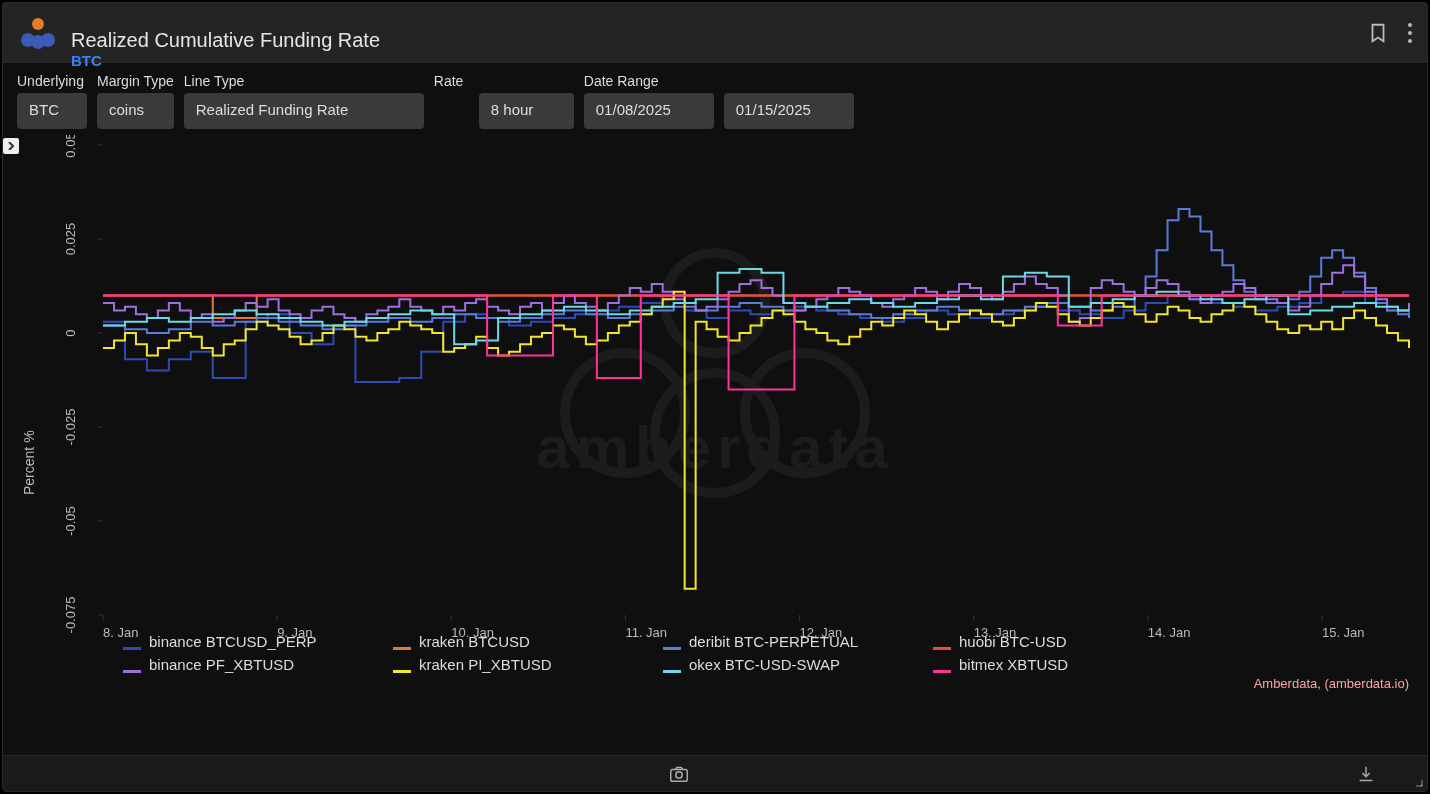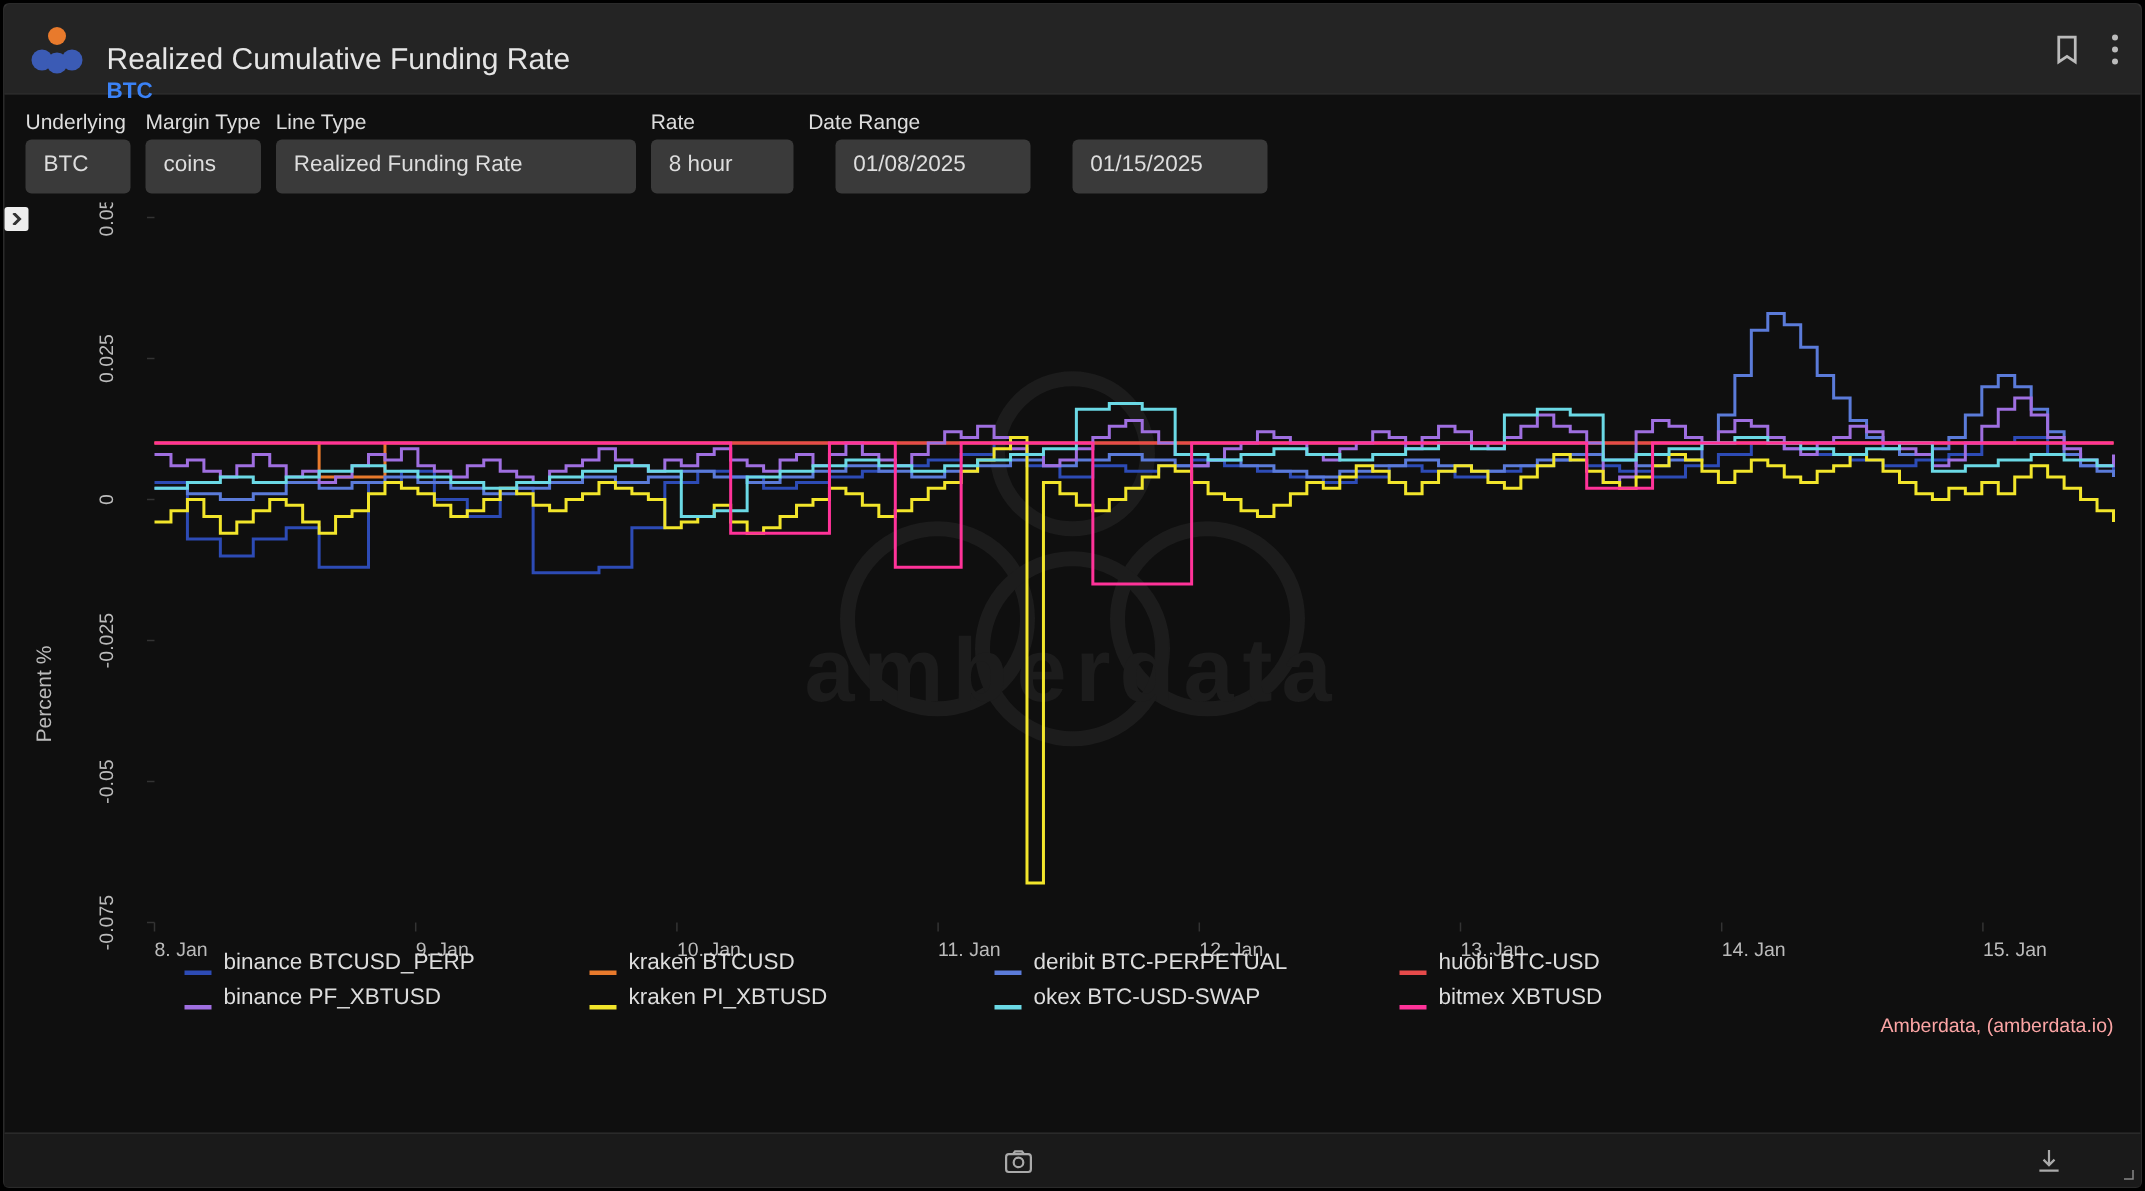--- a/index.html
+++ b/index.html
@@ -10,22 +10,22 @@
   .title-block { display: flex; flex-direction: column; }
   .title { font-size: 20px; font-weight: 500; color: #e5e5e5; margin-top: 33px; }
   .subtitle { font-size: 15px; font-weight: 600; color: #3b82f6; }
   .header-icons { margin-left: auto; display: flex; gap: 18px; align-items:center;}
   .header-icons svg, .header-icons .dots { cursor: pointer; }
   .filters { display: flex; gap: 10px; padding: 10px 14px 6px 14px; align-items: flex-start; }
   .filter-group { display: flex; flex-direction: column; gap: 4px; }
   .filter-label { font-size: 14px; color: #ddd; font-weight:500; }
   .filter-input { background: #3a3a3a; color: #ddd; border: none; border-radius: 4px; padding: 8px 12px; font-size: 15px; min-width: 70px; height: 36px; cursor:pointer;}
   .filter-input.wide { min-width: 240px; }
-  .filter-input.med { min-width: 95px; }
-  .filter-input.date { min-width: 130px; margin-left: 18px; }
+  .filter-input.med { min-width: 95px; margin-left: 45px; }
+  .filter-input.date { min-width: 130px; }
   .expand-handle { position:absolute; left:0; top:135px; width:16px; height:16px; background:#eee; color:#222; font-size:10px; display:flex;align-items:center;justify-content:center; cursor:pointer; border-radius:2px;}
   .chart-wrap { position: relative; width: 100%; height: 600px; }
   svg.chart { position:absolute; inset:0; }
   .y-axis-label { position:absolute; left:18px; top:360px; transform: rotate(-90deg); transform-origin: left top; font-size:14px; color:#bbb;}
   .legend { position:absolute; left:120px; bottom:62px; right:20px; display:grid; grid-template-columns: repeat(4, 260px); column-gap:10px; row-gap:6px;}
   .legend-item { display:flex; align-items:flex-end; gap:8px; font-size:15px; color:#ddd;}
   .legend-swatch { display:inline-block; width:18px; height:3px; }
   .attribution { position:absolute; right:18px; bottom:44px; font-size:13px; color:#fca5a5;}
   .toolbar { position:absolute; left:0; right:0; bottom:0; height:36px; background:#1a1a1a; border-top:1px solid #2a2a2a; display:flex; align-items:center;}
   .toolbar svg { cursor:pointer; }

